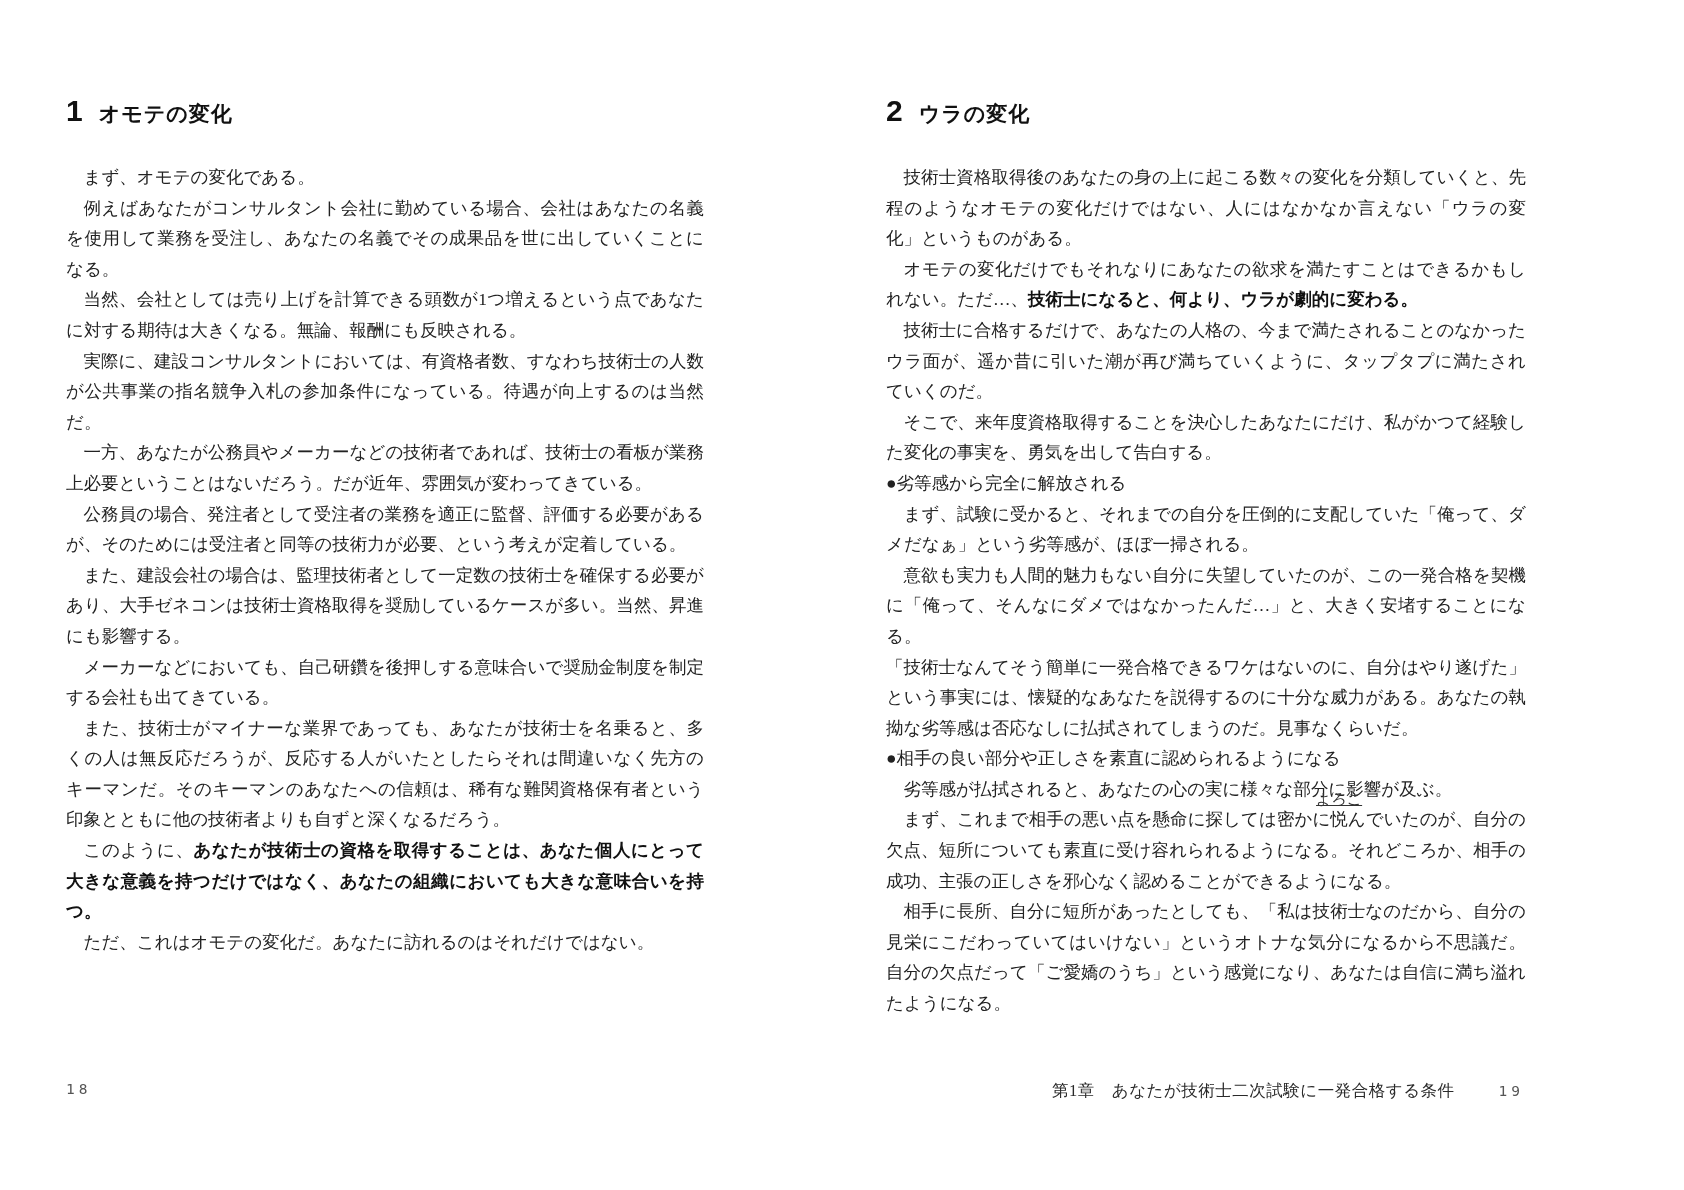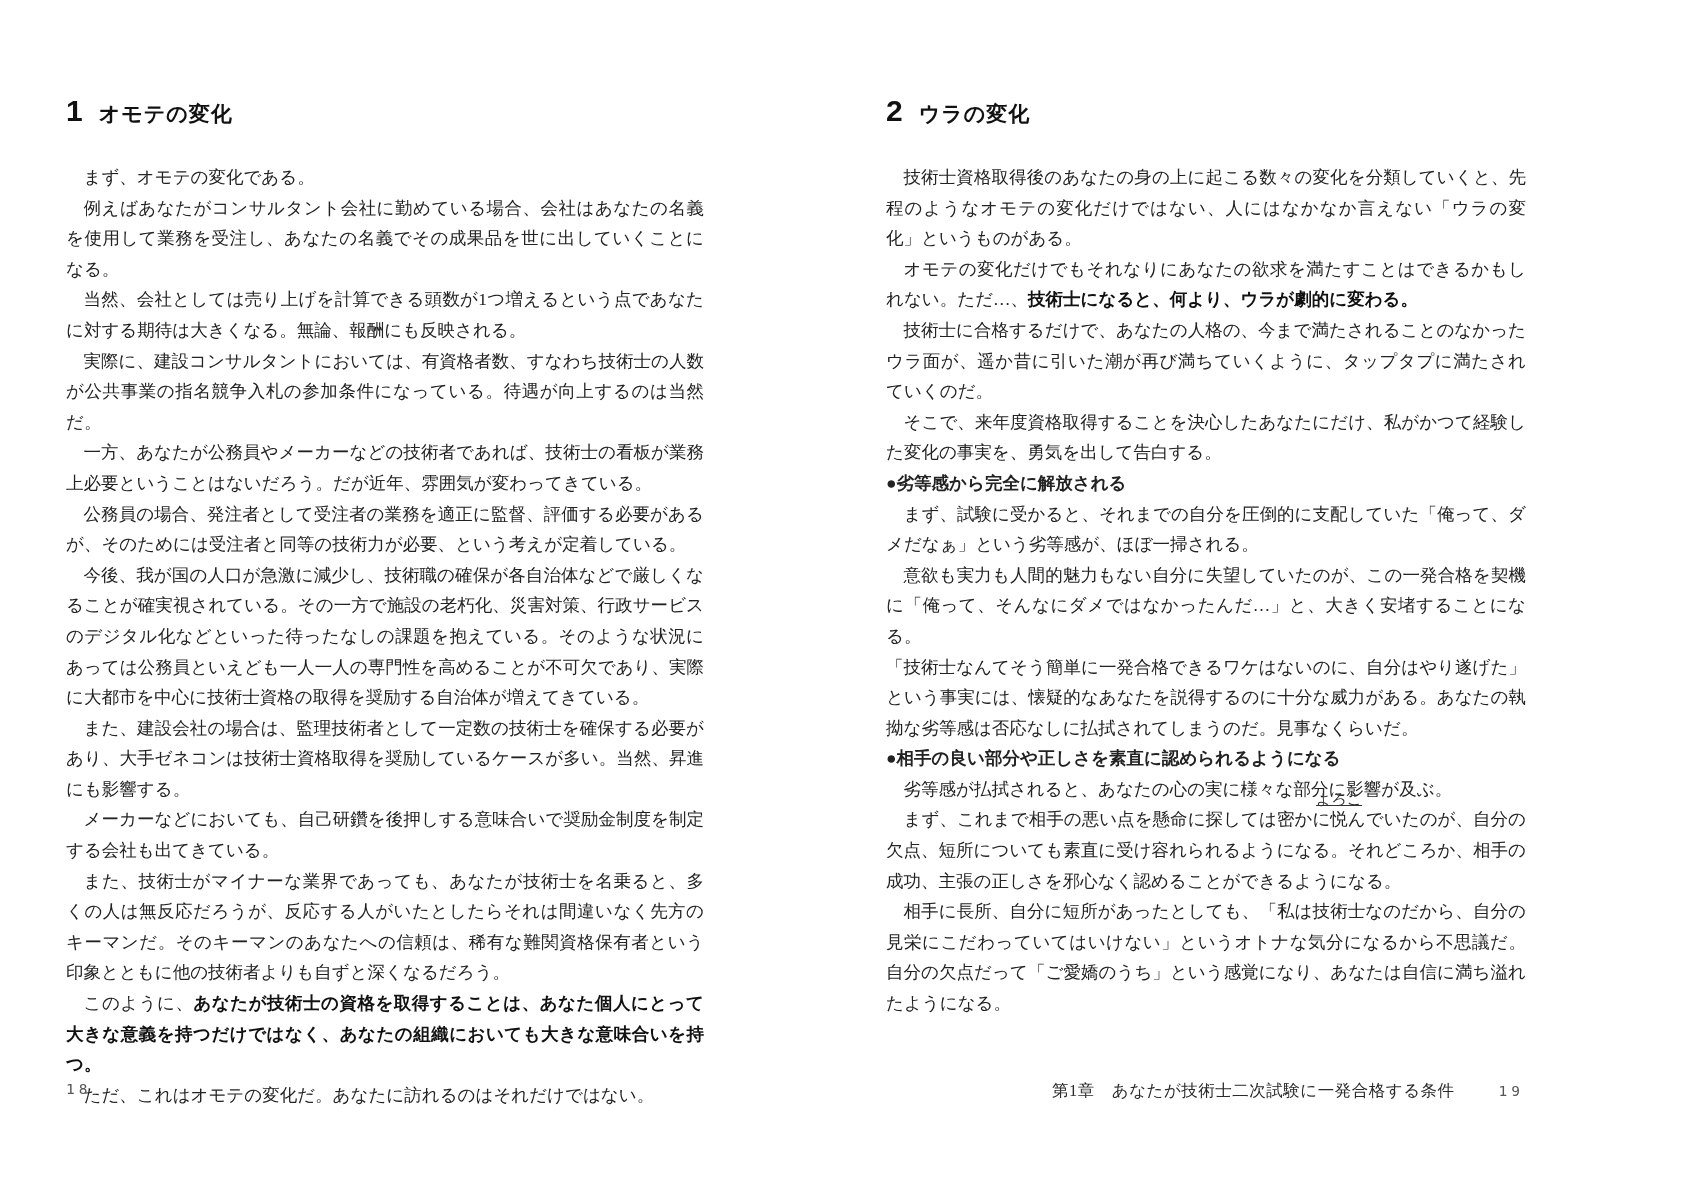--- a/index.html
+++ b/index.html
@@ -24,21 +24,21 @@
   .body-text{font-size:17.5px;line-height:30.6px;text-align:justify;}
   .para{margin:0;}
   .para.indent{text-indent:1em;}
   .para .seg{color:#222;}
   .para .seg.bold{
     font-family:"Liberation Sans","DejaVu Sans",sans-serif;
     font-weight:700;color:#111;
   }
   .para.subhead{
     font-family:"Liberation Sans","DejaVu Sans",sans-serif;
-    font-weight:700;color:#111;text-indent:0;
+    font-weight:400;color:#111;text-indent:0;
   }
   .rubyw{position:relative;display:inline-block;text-indent:0;}
   .rubyw .rt{
     position:absolute;top:-9px;left:50%;transform:translateX(-50%);
     font-size:15px;line-height:9px;white-space:nowrap;color:#333;
     font-family:"Liberation Serif","DejaVu Serif",serif;
     text-decoration:underline;
   }
   .footer{
     position:absolute;top:1080px;font-size:16px;color:#333;
@@ -62,21 +62,20 @@
       <span class="num">1</span>
       <span class="ttl">オモテの変化</span>
     </h1>
     <div class="body-text" id="left-body">
         <p class="para indent"><span class="seg">まず、オモテの変化である。</span></p>
         <p class="para indent"><span class="seg">例えばあなたがコンサルタント会社に勤めている場合、会社はあなたの名義を使用して業務を受注し、あなたの名義でその成果品を世に出していくことになる。</span></p>
         <p class="para indent"><span class="seg">当然、会社としては売り上げを計算できる頭数が1つ増えるという点であなたに対する期待は大きくなる。無論、報酬にも反映される。</span></p>
         <p class="para indent"><span class="seg">実際に、建設コンサルタントにおいては、有資格者数、すなわち技術士の人数が公共事業の指名競争入札の参加条件になっている。待遇が向上するのは当然だ。</span></p>
         <p class="para indent"><span class="seg">一方、あなたが公務員やメーカーなどの技術者であれば、技術士の看板が業務上必要ということはないだろう。だが近年、雰囲気が変わってきている。</span></p>
         <p class="para indent"><span class="seg">公務員の場合、発注者として受注者の業務を適正に監督、評価する必要があるが、そのためには受注者と同等の技術力が必要、という考えが定着している。</span></p>
-        <p class="para indent"><span class="seg">今後、我が国の人口が急激に減少し、技術職の確保が各自治体などで厳しくなることが確実視されている。その一方で施設の老朽化、災害対策、行政サービスのデジタル化などといった待ったなしの課題を抱えている。そのような状況にあっては公務員といえども一人一人の専門性を高めることが不可欠であり、実際に大都市を中心に技術士資格の取得を奨励する自治体が増えてきている。</span></p>
         <p class="para indent"><span class="seg">また、建設会社の場合は、監理技術者として一定数の技術士を確保する必要があり、大手ゼネコンは技術士資格取得を奨励しているケースが多い。当然、昇進にも影響する。</span></p>
         <p class="para indent"><span class="seg">メーカーなどにおいても、自己研鑽を後押しする意味合いで奨励金制度を制定する会社も出てきている。</span></p>
         <p class="para indent"><span class="seg">また、技術士がマイナーな業界であっても、あなたが技術士を名乗ると、多くの人は無反応だろうが、反応する人がいたとしたらそれは間違いなく先方のキーマンだ。そのキーマンのあなたへの信頼は、稀有な難関資格保有者という印象とともに他の技術者よりも自ずと深くなるだろう。</span></p>
         <p class="para indent"><span class="seg">このように、</span><span class="seg bold">あなたが技術士の資格を取得することは、あなた個人にとって大きな意義を持つだけではなく、あなたの組織においても大きな意味合いを持つ。</span></p>
         <p class="para indent"><span class="seg">ただ、これはオモテの変化だ。あなたに訪れるのはそれだけではない。</span></p>
       </div>
   </div>
   <div class="footer">
     <span class="pagenum">18</span>
   </div>

